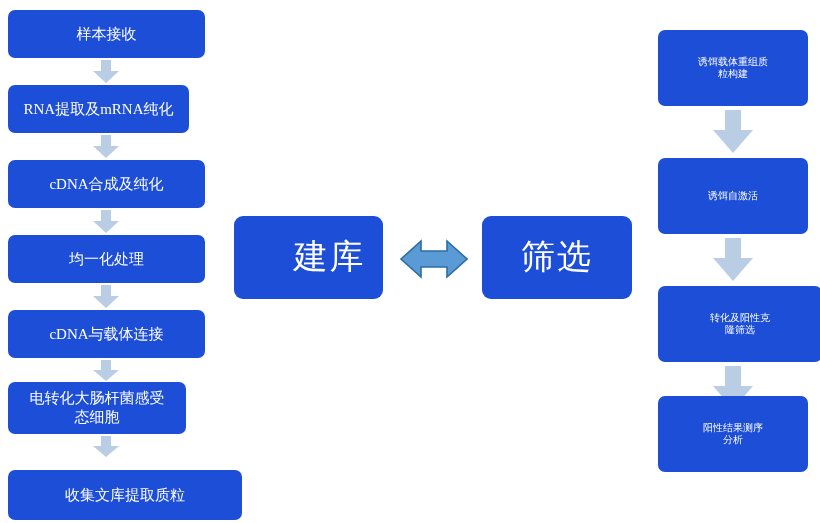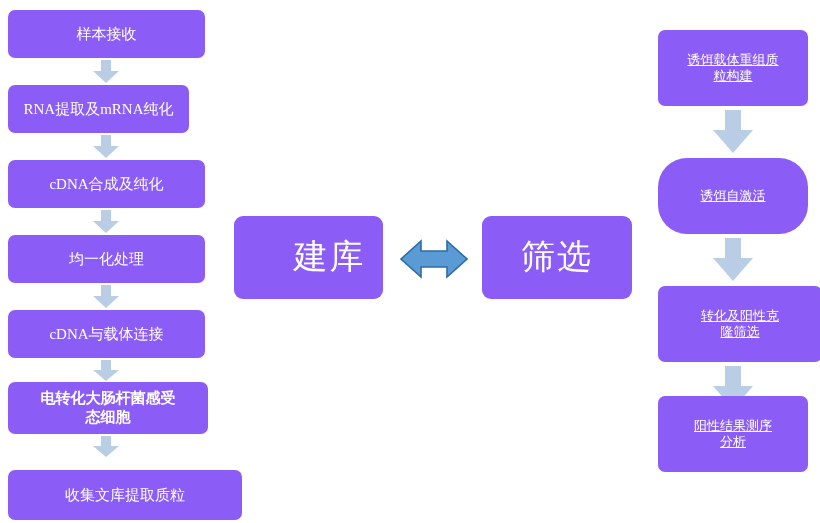--- a/index.html
+++ b/index.html
@@ -15,34 +15,34 @@
   }
   #canvas {
     position: relative;
     width: 820px;
     height: 523px;
   }
 
   
   .node {
     position: absolute;
-    background: #8b5cf6;
+    background: #1d4ed8;
     border-radius: 7px;
     color: #ffffff;
     display: flex;
     align-items: center;
     justify-content: center;
     text-align: center;
     line-height: 1.25;
     box-sizing: border-box;
     padding: 2px 6px;
     white-space: pre-line;
   }
   .node.small  { font-size: 15px; }
-  .node.right  { font-size: 13px; text-decoration: underline; }
+  .node.right  { font-size: 10px; }
   .node.hub {
     font-size: 34px;
     border-radius: 9px;
     letter-spacing: 2px;
   }
 
   
   .v-arrow {
     position: absolute;
     display: block;
@@ -94,21 +94,21 @@
   </span>
 
   <div class="node small" style="left:8px; top:310px; width:197px; height:48px;">cDNA与载体连接</div>
 
   <span class="v-arrow" style="left:92px; top:360px; width:28px; height:22px;">
     <svg width="28" height="22" viewBox="0 0 28 22">
       <polygon points="9,0 19,0 19,10 27,10 14,21 1,10 9,10" fill="#b9cde5"></polygon>
     </svg>
   </span>
 
-  <div class="node small" style="left:8px; top:382px; width:200px; height:52px;font-weight:bold;">电转化大肠杆菌感受
+  <div class="node small" style="left:8px; top:382px; width:178px; height:52px;">电转化大肠杆菌感受
 态细胞</div>
 
   <span class="v-arrow" style="left:92px; top:436px; width:28px; height:22px;">
     <svg width="28" height="22" viewBox="0 0 28 22">
       <polygon points="9,0 19,0 19,10 27,10 14,21 1,10 9,10" fill="#b9cde5"></polygon>
     </svg>
   </span>
 
   <div class="node small" style="left:8px; top:470px; width:234px; height:50px;">收集文库提取质粒</div>
 
@@ -124,21 +124,21 @@
 
   <div class="node right" style="left:658px; top:30px; width:150px; height:76px;">诱饵载体重组质
 粒构建</div>
 
   <span class="v-arrow" style="left:712px; top:110px; width:42px; height:44px;">
     <svg width="42" height="44" viewBox="0 0 42 44">
       <polygon points="13,0 29,0 29,20 41,20 21,43 1,20 13,20" fill="#b9cde5"></polygon>
     </svg>
   </span>
 
-  <div class="node right" style="left:658px; top:158px; width:150px; height:76px;border-radius:29px;">诱饵自激活</div>
+  <div class="node right" style="left:658px; top:158px; width:150px; height:76px;">诱饵自激活</div>
 
   <span class="v-arrow" style="left:712px; top:238px; width:42px; height:44px;">
     <svg width="42" height="44" viewBox="0 0 42 44">
       <polygon points="13,0 29,0 29,20 41,20 21,43 1,20 13,20" fill="#b9cde5"></polygon>
     </svg>
   </span>
 
   <div class="node right" style="left:658px; top:286px; width:164px; height:76px;">转化及阳性克
 隆筛选</div>
 

